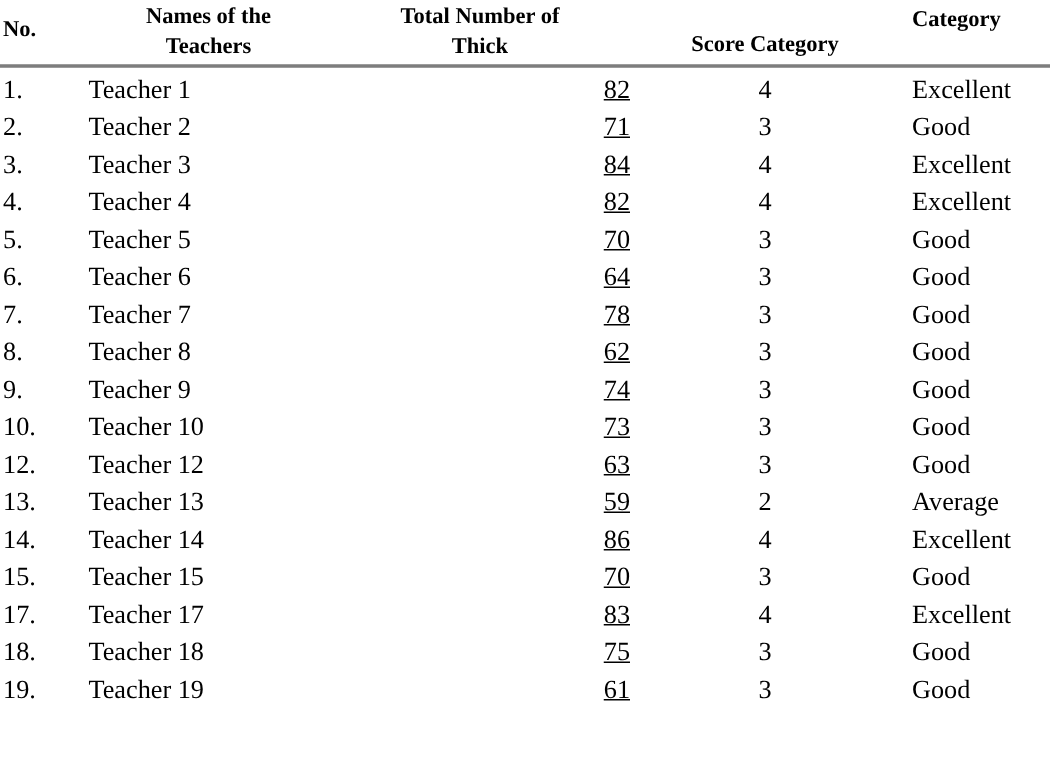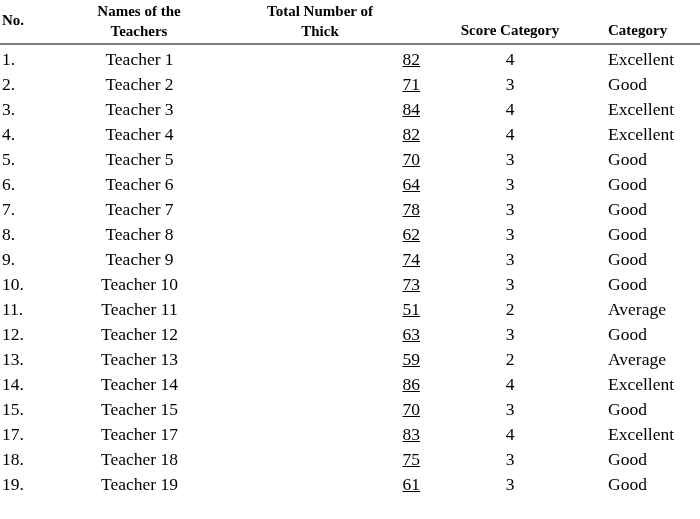--- a/index.html
+++ b/index.html
@@ -58,21 +58,21 @@
   }
   th.h-score {
     vertical-align: bottom;
     padding-bottom: 3px;
     margin-top: 19px;
   }
   th.h-category {
     text-align: left;
     padding-left: 8px;
     vertical-align: bottom;
-    padding-bottom: 3px;
+    padding-bottom: 20px;
     white-space: nowrap;
   }
 
   
   thead tr.header-row th {
     border-bottom: 2px solid #7d7d7d;
   }
 
   
   tbody td {
@@ -81,21 +81,21 @@
     height: 25px;
     padding: 0;
     border: none;
     white-space: nowrap;
   }
   td.c-no {
     text-align: left;
     padding-left: 2px;
   }
   td.c-name {
-    text-align: center;
+    text-align: left;
     padding-left: 1px;
   }
   td.c-total {
     text-align: right;
     text-decoration: underline;
   }
   td.c-score {
     text-align: center;
   }
   td.c-category {
@@ -205,27 +205,20 @@
           <td class="c-category">Good</td>
         </tr>
         <tr>
           <td class="c-no">10.</td>
           <td class="c-name">Teacher 10</td>
           <td class="c-total">73</td>
           <td class="c-score">3</td>
           <td class="c-category">Good</td>
         </tr>
         <tr>
-          <td class="c-no">11.</td>
-          <td class="c-name">Teacher 11</td>
-          <td class="c-total">51</td>
-          <td class="c-score">2</td>
-          <td class="c-category">Average</td>
-        </tr>
-        <tr>
           <td class="c-no">12.</td>
           <td class="c-name">Teacher 12</td>
           <td class="c-total">63</td>
           <td class="c-score">3</td>
           <td class="c-category">Good</td>
         </tr>
         <tr>
           <td class="c-no">13.</td>
           <td class="c-name">Teacher 13</td>
           <td class="c-total">59</td>

